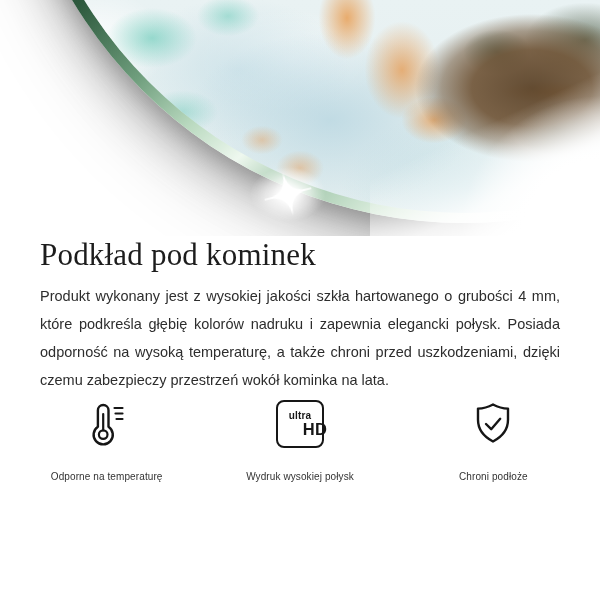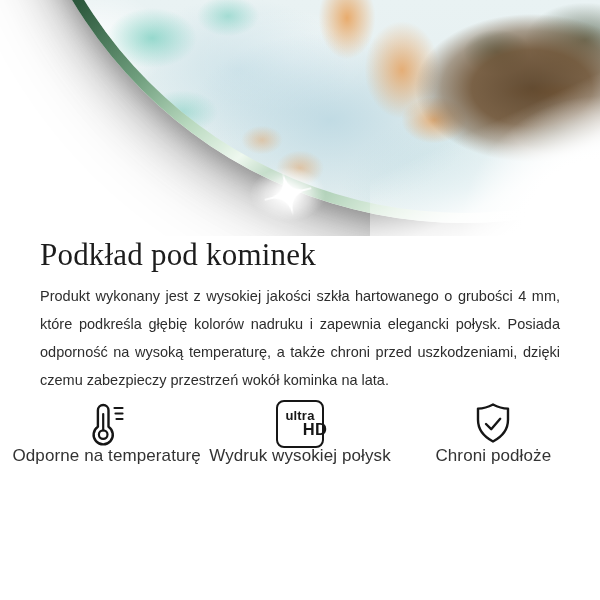--- a/index.html
+++ b/index.html
@@ -50,24 +50,24 @@
   .content{position:relative;}
   h1.title{margin:2px 40px 0;font-family:"Liberation Serif","DejaVu Serif",serif;font-weight:400;
         font-size:31px;line-height:34px;color:var(--c-heading_text,#1c1c1c);letter-spacing:.2px;}
   p.desc{margin:10px 40px 4px;width:520px;font-size:14.5px;line-height:28px;
         color:var(--c-body_text,#2d2d2d);text-align:justify;}
 
   
   .features{display:grid;grid-template-columns:repeat(3,1fr);row-gap:14px;margin:6px 10px 0;}
   .feature{display:flex;flex-direction:column;align-items:center;}
   .ficon{height:48px;width:48px;display:flex;align-items:center;justify-content:center;}
-  .flabel{margin-top:0;font-size:17px;line-height:16px;color:var(--c-label_text,#333);letter-spacing:.1px;}
+  .flabel{margin-top:21px;font-size:10px;line-height:16px;color:var(--c-label_text,#333);letter-spacing:.1px;}
   .uhd-box{width:44px;height:44px;border:2.6px solid var(--c-icon_stroke,#161616);border-radius:8px;
         display:flex;flex-direction:column;align-items:center;justify-content:center;color:var(--c-icon_stroke,#161616);}
-  .uhd-top{font-size:13px;font-weight:700;line-height:11px;letter-spacing:.2px;text-align:center;}
+  .uhd-top{font-size:10px;font-weight:700;line-height:11px;letter-spacing:.2px;text-align:center;}
   .uhd-bottom{font-size:16.5px;font-weight:700;line-height:17px;letter-spacing:.3px;margin-left:30px;}
   .tri{width:42px;height:42px;margin-top:4px;clip-path:polygon(0 100%,100% 0,100% 100%);
         background:repeating-linear-gradient(135deg,var(--c-icon_stroke,#161616) 0 4.5px,transparent 4.5px 9.5px);}
   svg.ic{stroke:var(--c-icon_stroke,#161616);fill:none;stroke-width:2.4;stroke-linecap:round;stroke-linejoin:round;}
 </style>
 </head>
 <body>
 
 <div class="page">
 

